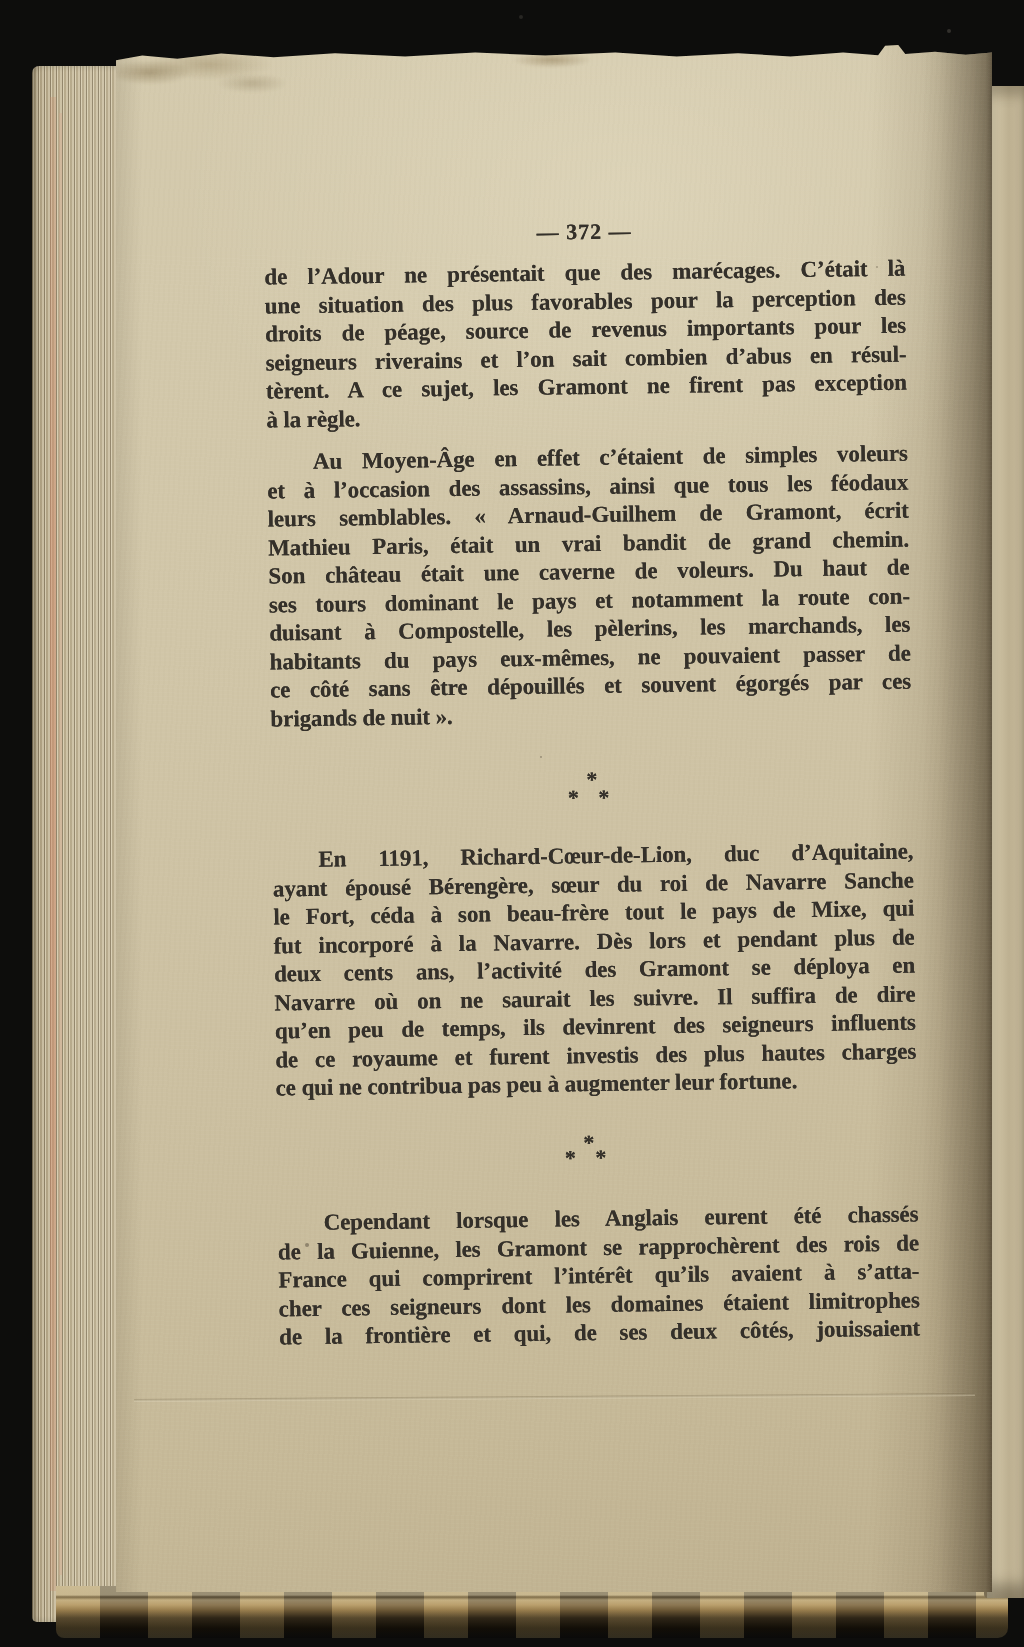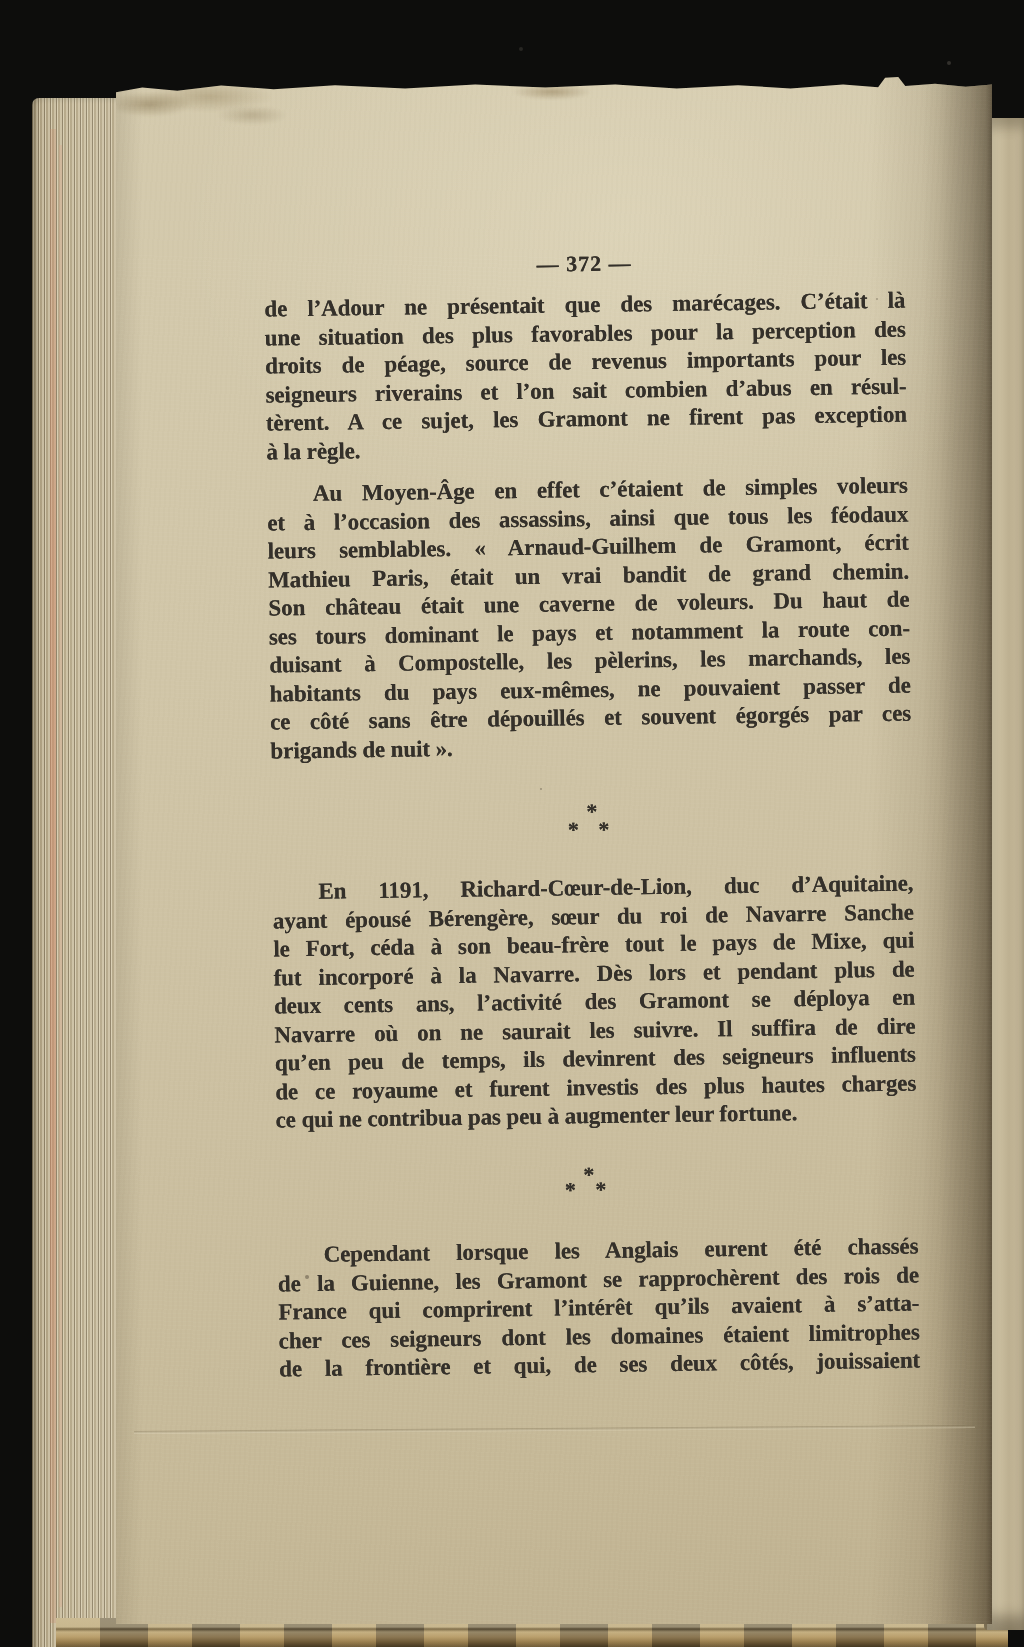--- a/index.html
+++ b/index.html
@@ -3,21 +3,21 @@
 <meta charset="utf-8">
 <style>
   html, body { margin: 0; padding: 0; }
   body {
     width: 1024px; height: 1647px;
     background: #0d0d0c;
     overflow: hidden;
     position: relative;
     font-family: "Liberation Serif", "DejaVu Serif", serif;
   }
-  .scene { position: absolute; inset: 0; margin-top: 32px; }
+  .scene { position: absolute; inset: 0; }
 
   
   .bg-specks {
     position: absolute; left: 0; top: 0; width: 2px; height: 2px;
     background: transparent; border-radius: 50%;
     box-shadow: 160px 520px 0 1px rgba(125,120,108,.40),
                 82px 1252px 0 1px rgba(110,105,95,.35),
                 948px 30px 0 1px rgba(120,115,105,.35),
                 520px 16px 0 1px rgba(100,96,88,.30),
                 1012px 1132px 0 1px rgba(115,110,100,.30);

